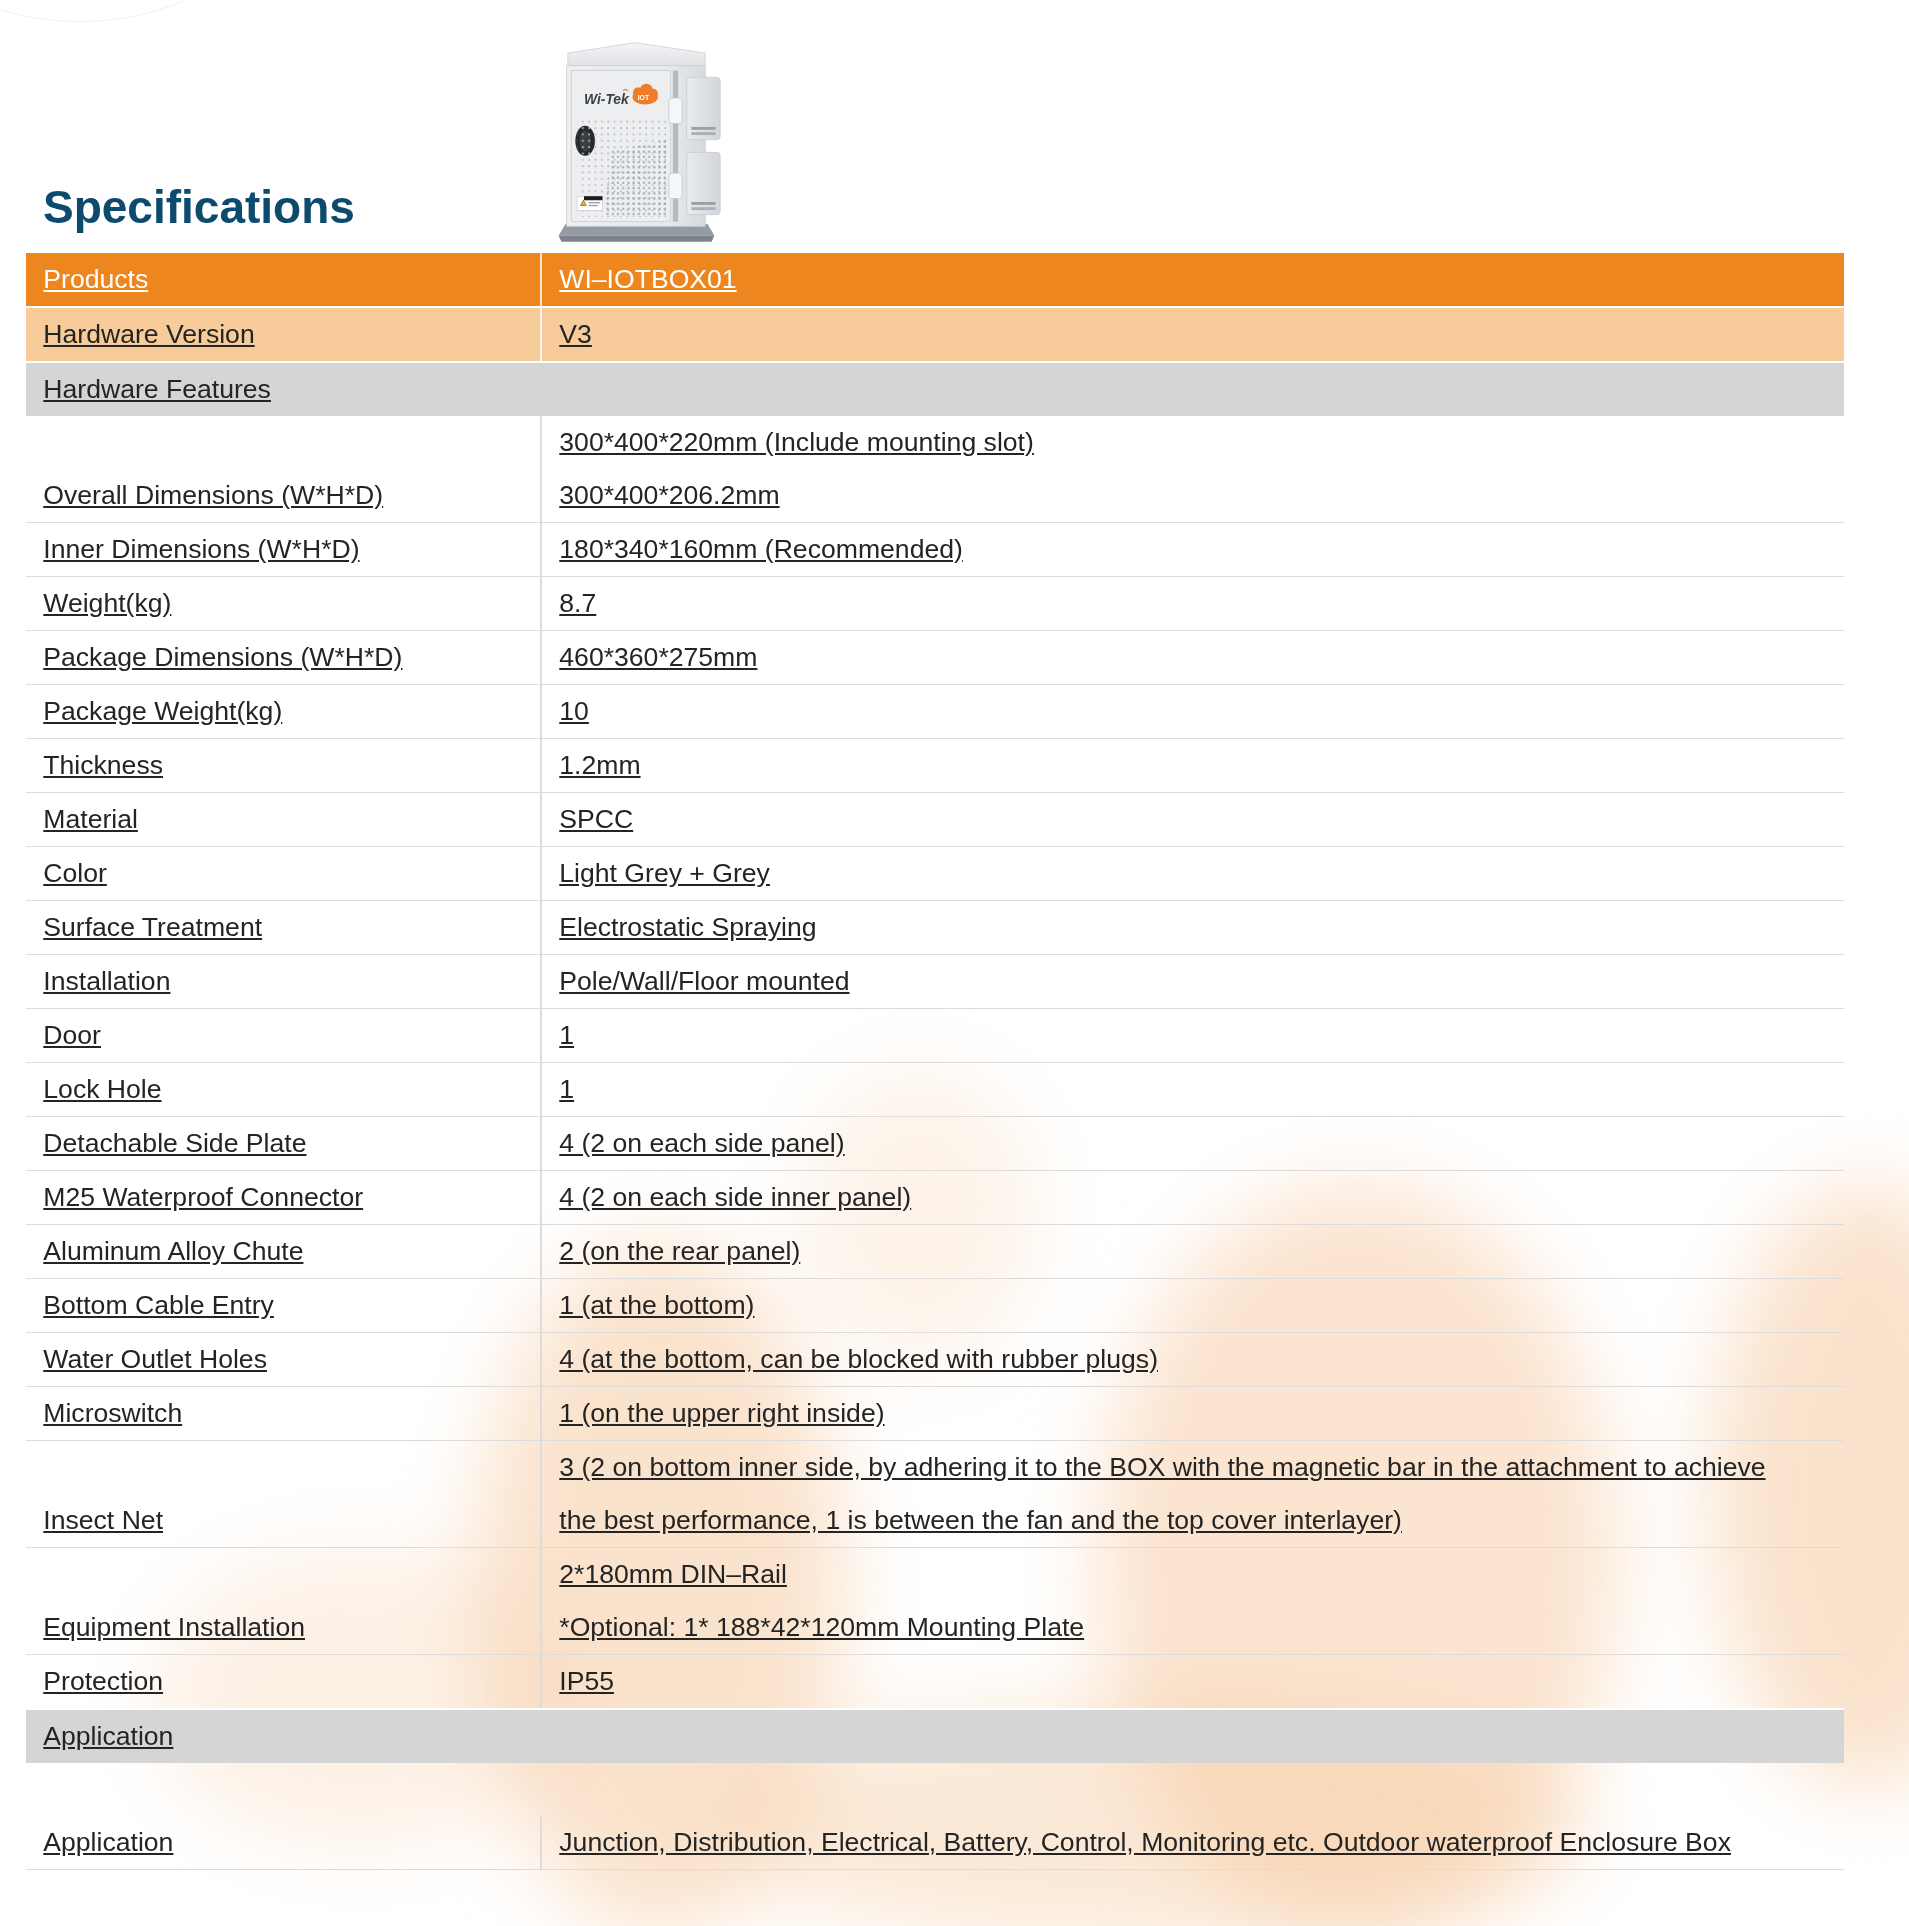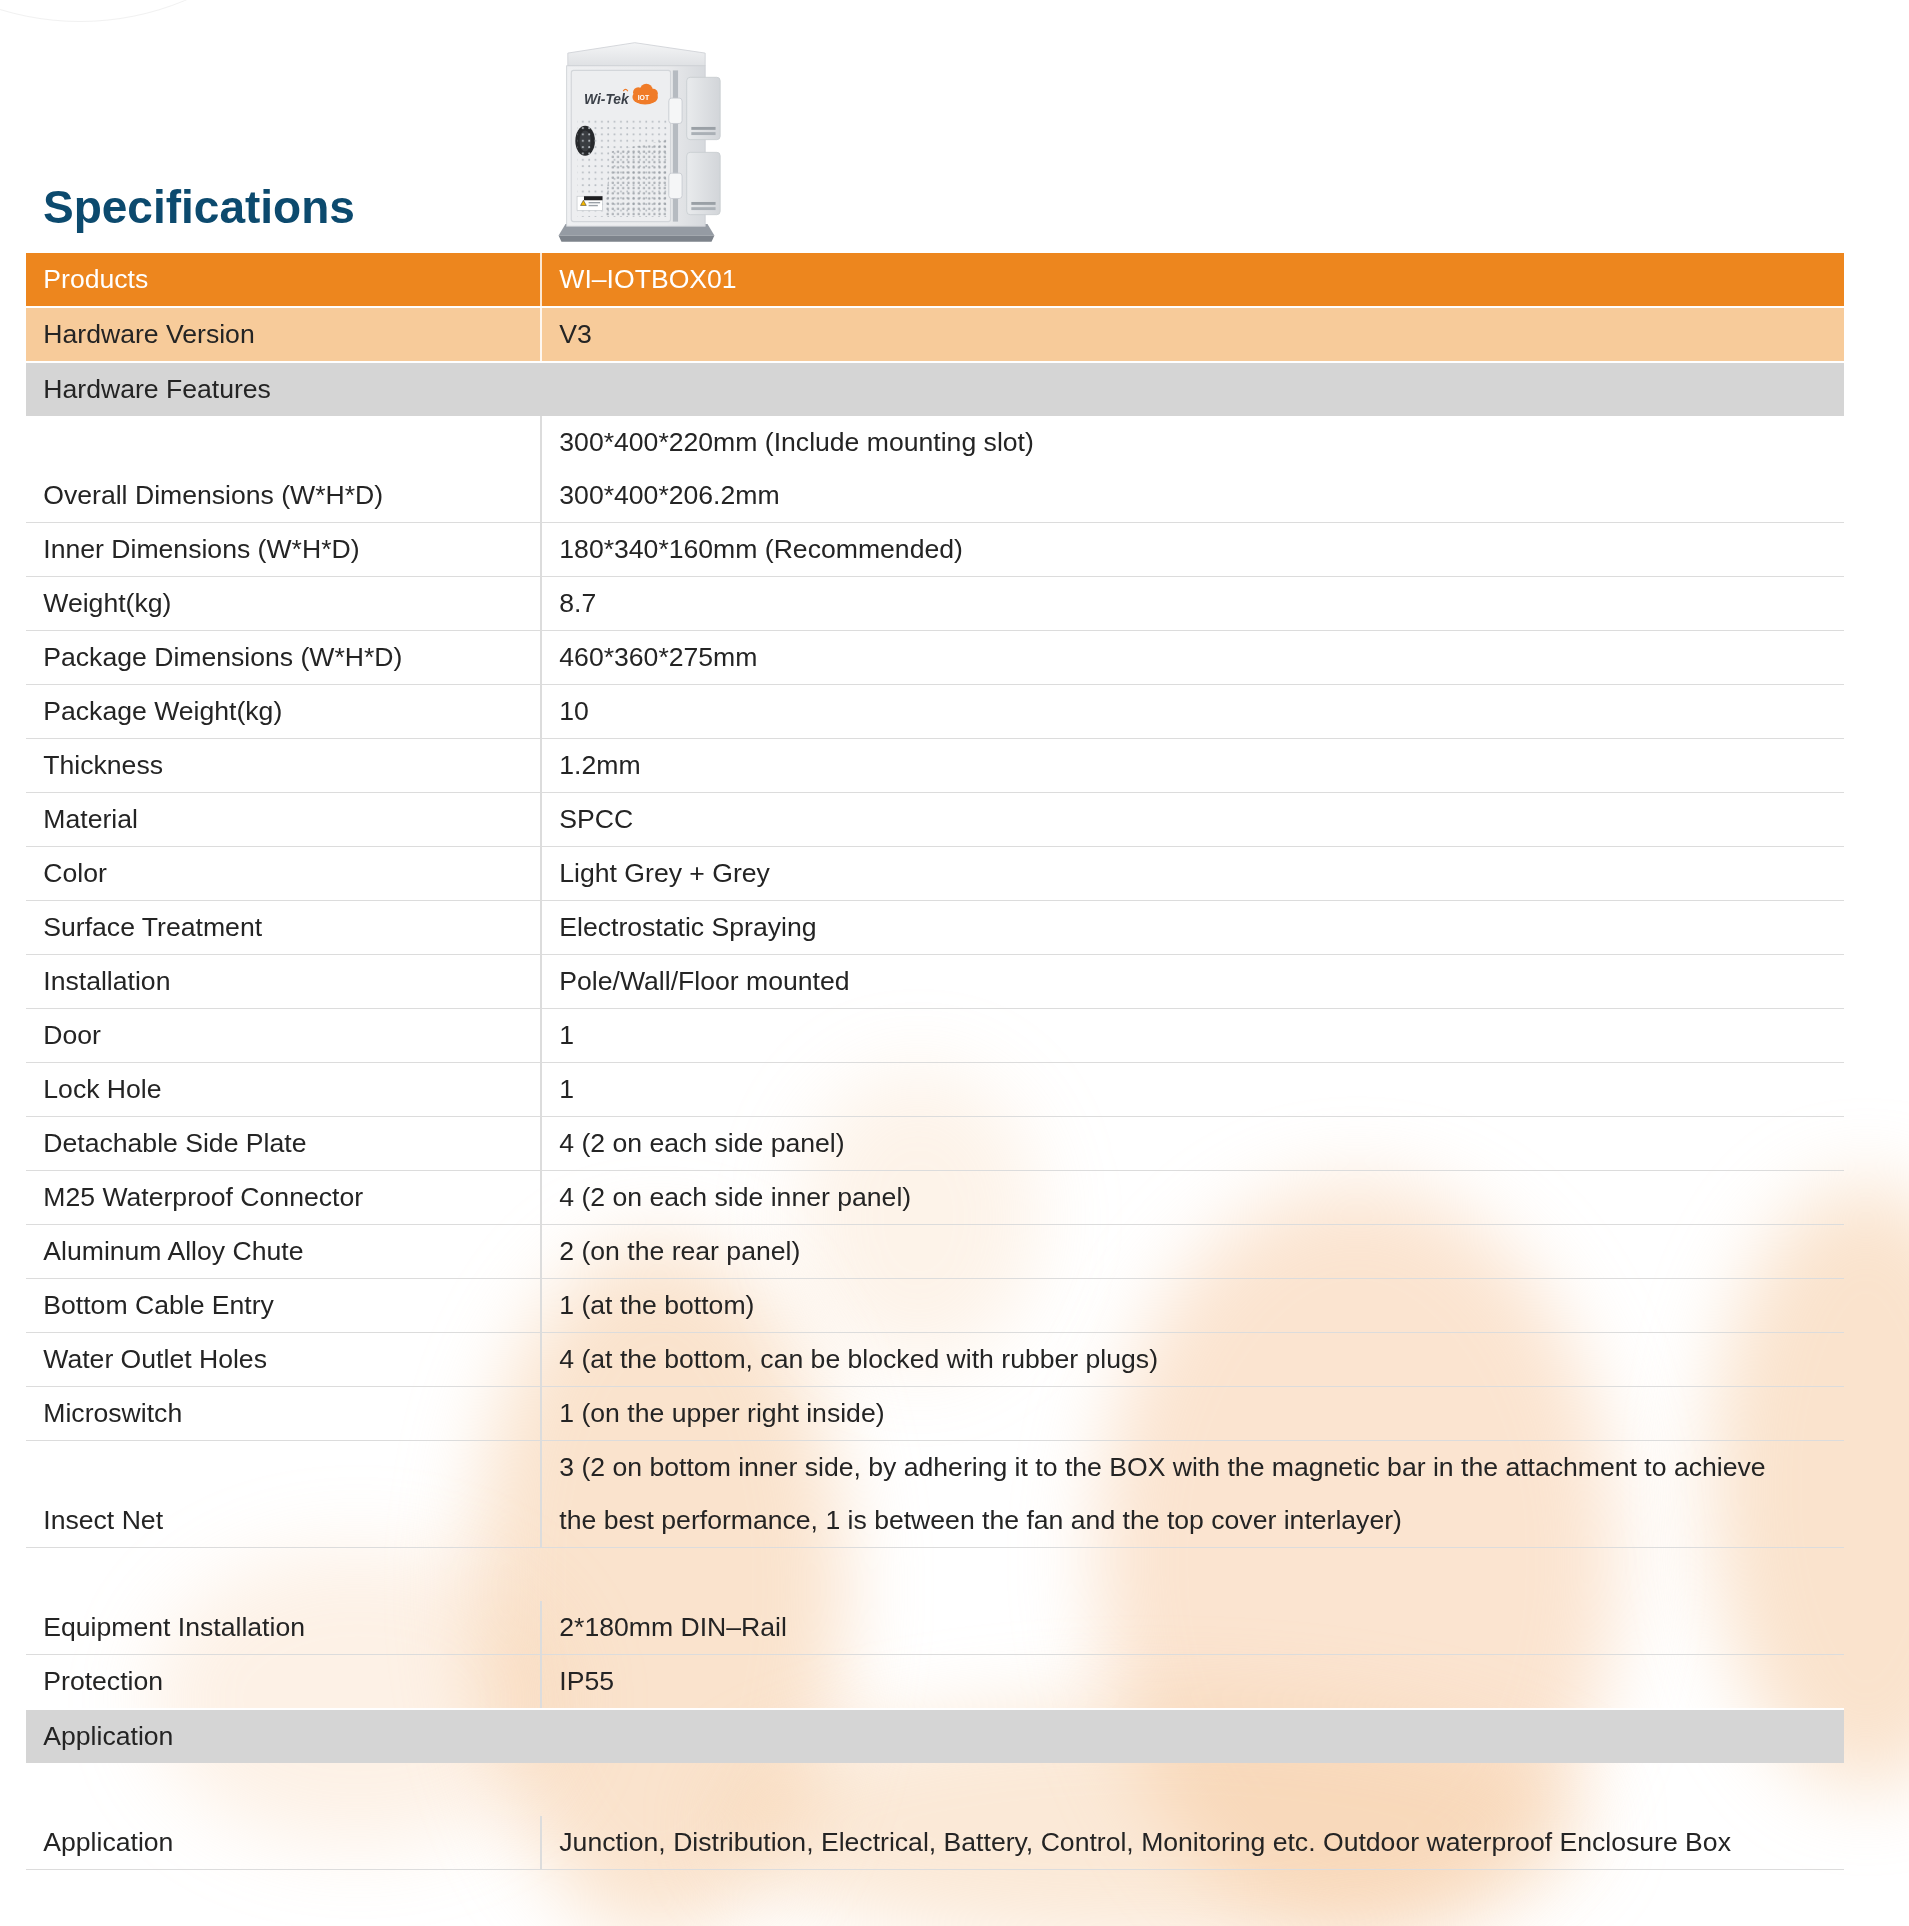--- a/index.html
+++ b/index.html
@@ -109,20 +109,21 @@
     flex: 1 1 auto;
     border-left: 2.3px solid #dcdcdc;
     padding-right: 23px;
     margin-left: 36px;
   }
   .row.header .cell.value   { border-left-color: rgba(255,255,255,0.8); }
   .row.subheader .cell.value{ border-left-color: rgba(255,255,255,0.85); }
   .vline {
     line-height: 53px;
     max-width: 1224px;
+    text-decoration: underline;
   }
 </style>
 </head>
 <body>
 
 <div class="page">
 
   <div class="deco-circle"></div>
   <div class="blob b1"></div>
   <div class="blob b2"></div>
@@ -382,20 +383,21 @@
         <div class="cell value">
           <div class="vline">3 (2 on bottom inner side, by adhering it to the BOX with the magnetic bar in the attachment to achieve the best performance, 1 is between the fan and the top cover interlayer)</div>
         </div>
       </div>
       <div class="row double">
         <div class="cell label">
           <div class="vline">Equipment Installation</div>
         </div>
         <div class="cell value">
           <div class="vline">2*180mm DIN–Rail</div>
+          <div class="vline">*Optional: 1* 188*42*120mm Mounting Plate</div>
         </div>
       </div>
       <div class="row ">
         <div class="cell label">
           <div class="vline">Protection</div>
         </div>
         <div class="cell value">
           <div class="vline">IP55</div>
         </div>
       </div>

